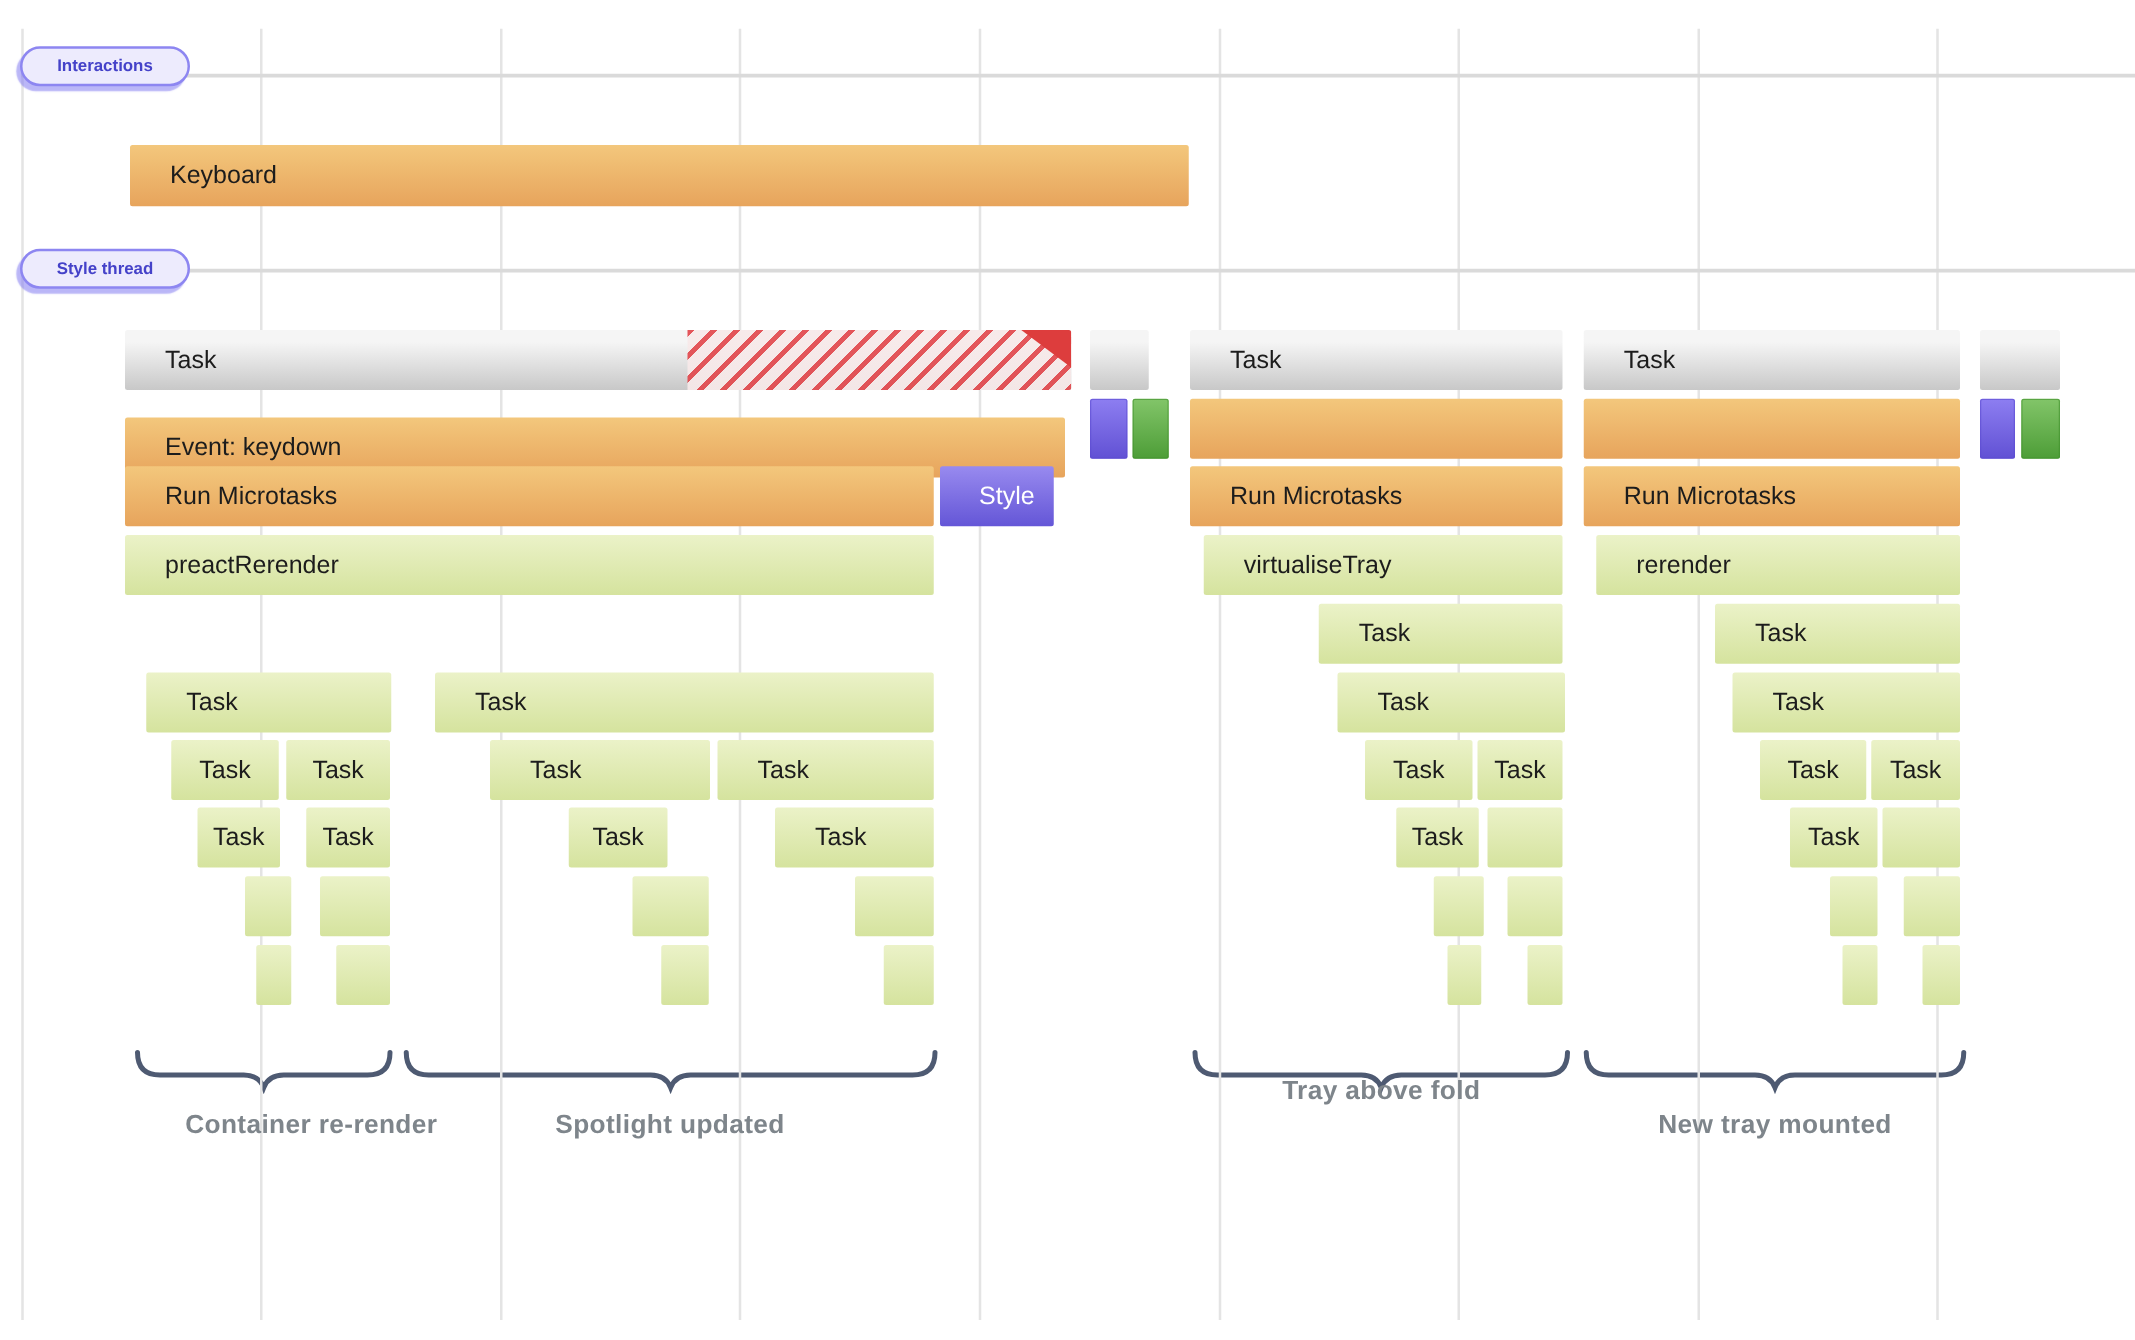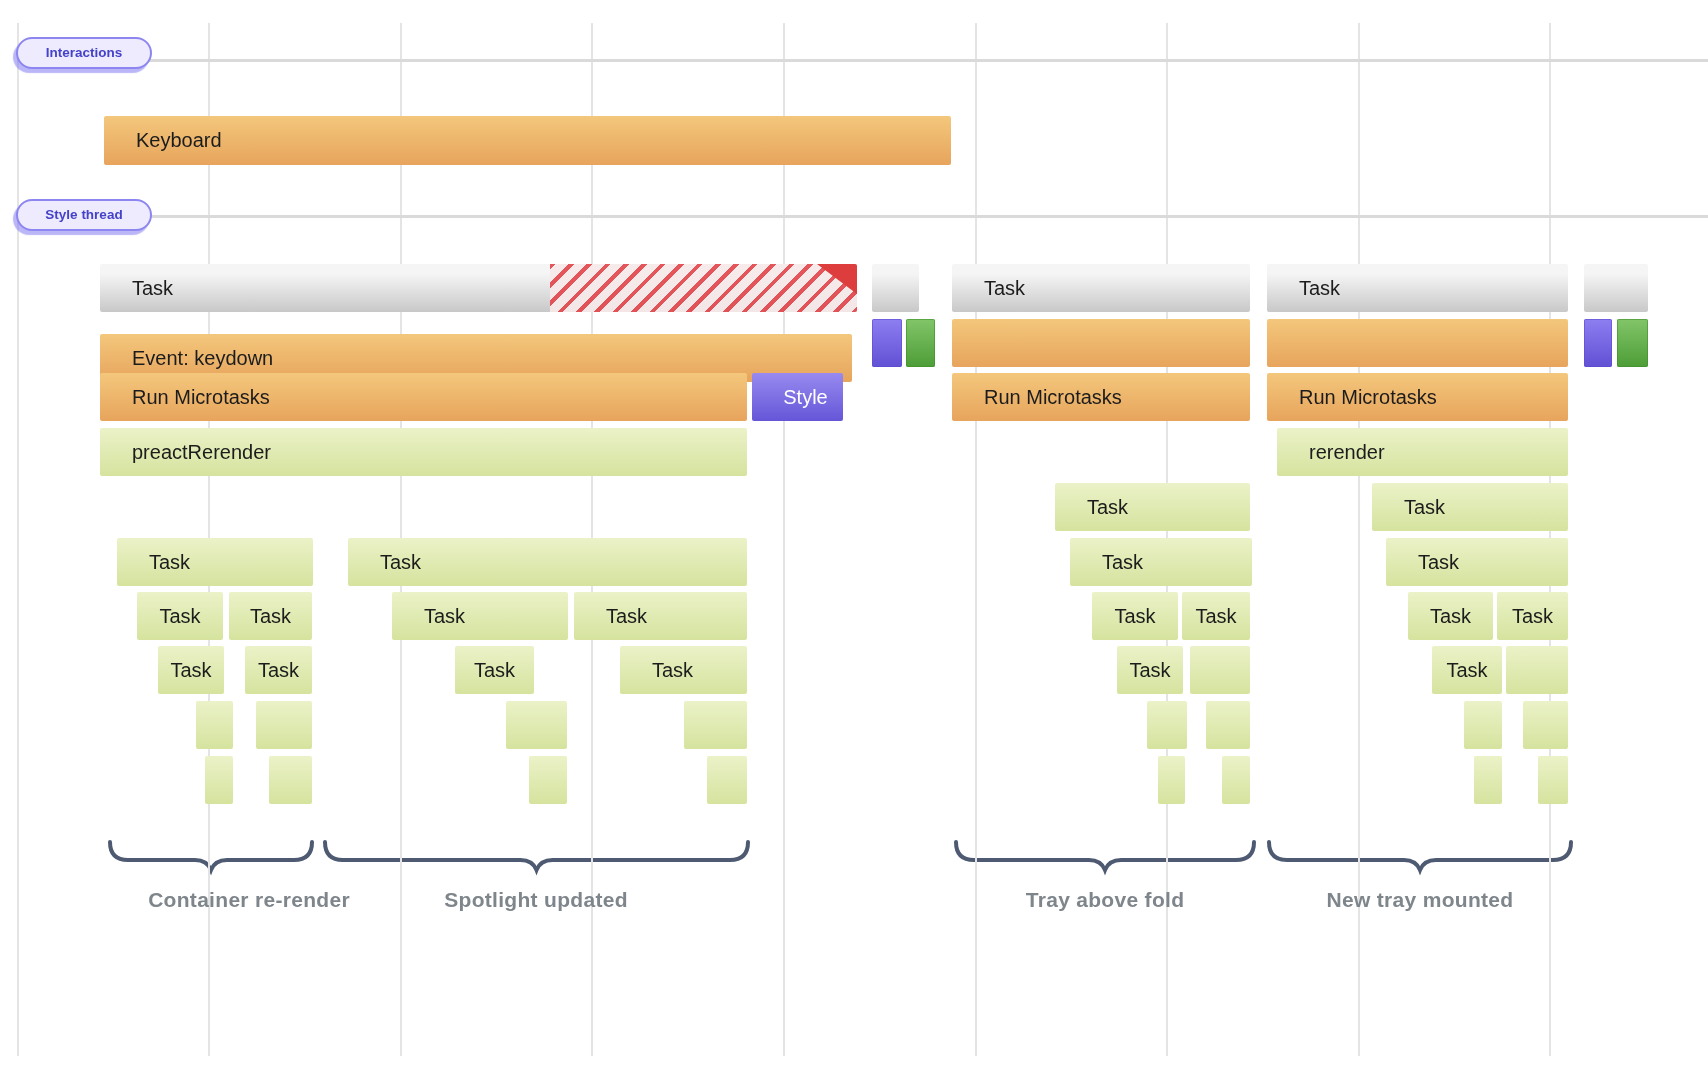--- a/index.html
+++ b/index.html
@@ -128,20 +128,23 @@
     <div class="bar gray" style="left: 872px; top: 264px; width: 47px; height: 48px; line-height: 48px;"></div>
     <div class="bar purple" style="left: 872px; top: 319px; width: 30px; height: 48px; line-height: 48px;"></div>
     <div class="bar green-dark" style="left: 906px; top: 319px; width: 29px; height: 48px; line-height: 48px;"></div>
     <div class="bar gray" style="left: 952px; top: 264px; width: 298px; height: 48px; line-height: 48px;">
       <span class="lbl">Task</span>
     </div>
     <div class="bar orange" style="left: 952px; top: 319px; width: 298px; height: 48px; line-height: 48px;"></div>
     <div class="bar orange" style="left: 952px; top: 373px; width: 298px; height: 48px; line-height: 48px;">
       <span class="lbl">Run Microtasks</span>
     </div>
+    <div class="bar green" style="left: 963px; top: 428px; width: 287px; height: 48px; line-height: 48px;">
+      <span class="lbl">virtualiseTray</span>
+    </div>
     <div class="bar green" style="left: 1055px; top: 483px; width: 195px; height: 48px; line-height: 48px;">
       <span class="lbl">Task</span>
     </div>
     <div class="bar green" style="left: 1070px; top: 538px; width: 182px; height: 48px; line-height: 48px;">
       <span class="lbl">Task</span>
     </div>
     <div class="bar green center" style="left: 1092px; top: 592px; width: 86px; height: 48px; line-height: 48px;">
       <span class="lbl">Task</span>
     </div>
     <div class="bar green center" style="left: 1182px; top: 592px; width: 68px; height: 48px; line-height: 48px;">
@@ -183,15 +186,15 @@
     <div class="bar green" style="left: 1506px; top: 646px; width: 62px; height: 48px; line-height: 48px;"></div>
     <div class="bar green" style="left: 1464px; top: 701px; width: 38px; height: 48px; line-height: 48px;"></div>
     <div class="bar green" style="left: 1523px; top: 701px; width: 45px; height: 48px; line-height: 48px;"></div>
     <div class="bar green" style="left: 1474px; top: 756px; width: 28px; height: 48px; line-height: 48px;"></div>
     <div class="bar green" style="left: 1538px; top: 756px; width: 30px; height: 48px; line-height: 48px;"></div>
     <div class="bar gray" style="left: 1584px; top: 264px; width: 64px; height: 48px; line-height: 48px;"></div>
     <div class="bar purple" style="left: 1584px; top: 319px; width: 28px; height: 48px; line-height: 48px;"></div>
     <div class="bar green-dark" style="left: 1617px; top: 319px; width: 31px; height: 48px; line-height: 48px;"></div>
     <div class="caption" style="left: 211px; top: 888px; margin-left: 38px;">Container re-render</div>
     <div class="caption" style="left: 536px; top: 888px;">Spotlight updated</div>
-    <div class="caption" style="left: 1105px; top: 888px;">Tray above fold</div>
+    <div class="caption" style="left: 1105px; top: 861px;">Tray above fold</div>
     <div class="caption" style="left: 1420px; top: 888px;">New tray mounted</div>
   </div>
 
 </body></html>

